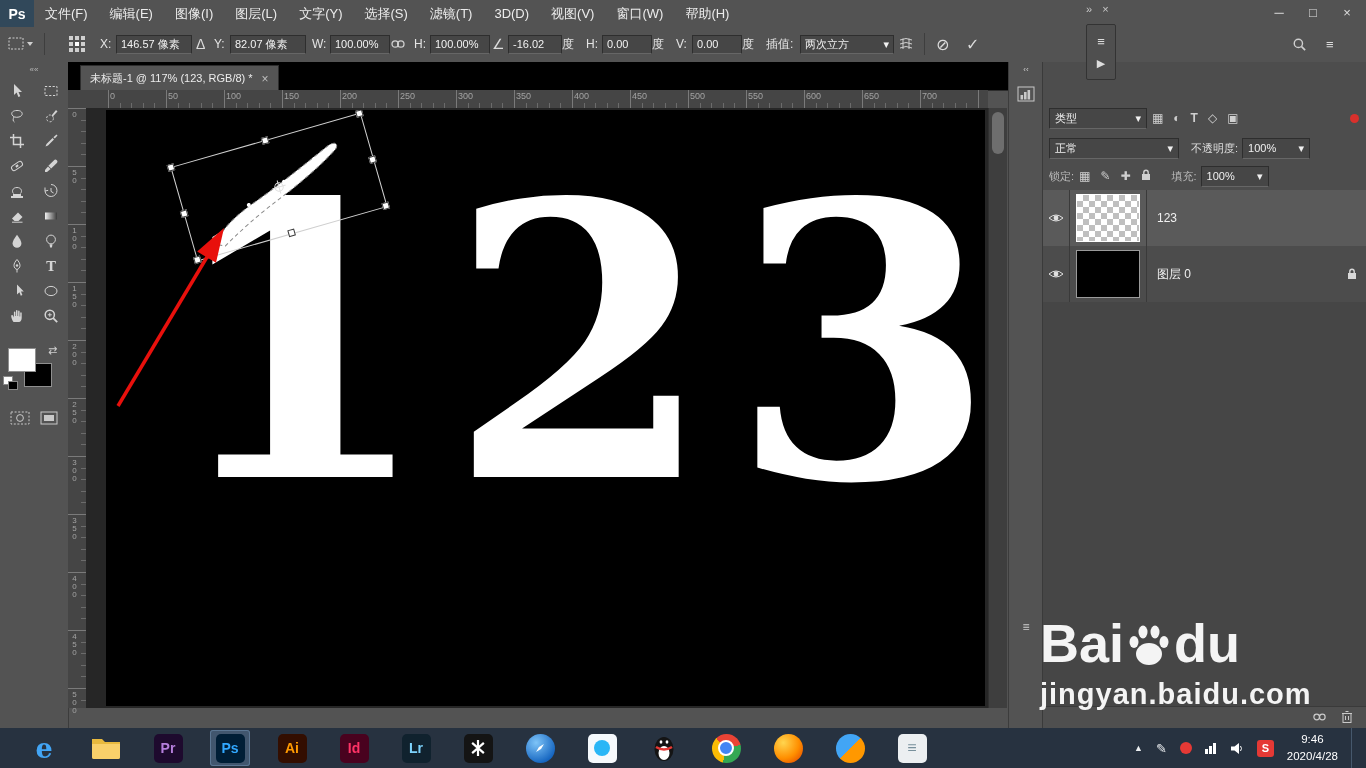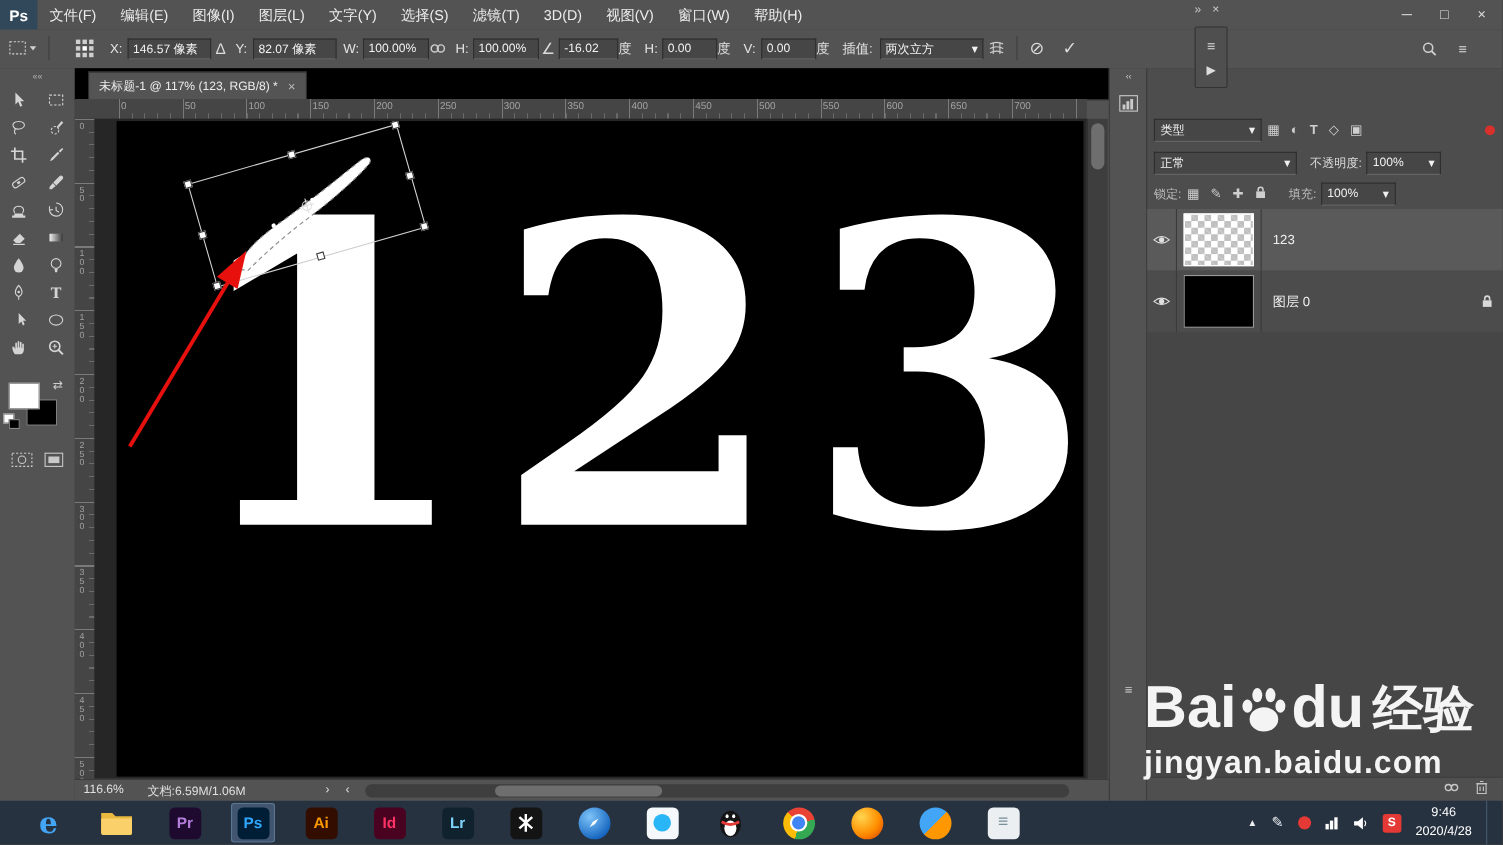--- a/index.html
+++ b/index.html
@@ -444,29 +444,20 @@
       <svg width="879" height="596" viewBox="0 0 879 596" style="position:absolute;left:0;top:0;pointer-events:none;">
         <line x1="12" y1="296" x2="101" y2="147" stroke="#e8100c" stroke-width="3.5"></line>
         <polygon points="118,118 110,152.8 91.2,141.6" fill="#e8100c"></polygon>
       </svg>
     </div>
   </div>
 
   <div class="abs vscroll">
       <div class="vthumb"></div>
     </div>
-  <div class="abs status">
-    <span style="left:8px">116.6%</span>
-    <span style="left:66px">文档:6.59M/1.06M</span>
-    <span style="left:228px">›</span>
-    <span style="left:246px">‹</span>
-    <div class="htrack">
-        <div class="hthumb"></div>
-      </div>
-  </div>
 
   <div class="abs strip">
     <div class="s-ico" style="font-size:8px;line-height:16px;">‹‹</div>
     <div class="s-ico" style="margin-top:8px">
       <svg width="18" height="16" viewBox="0 0 18 16">
           <rect x="1" y="1" width="16" height="14" fill="none" stroke="#c9c9c9"></rect>
           <rect x="3.5" y="9" width="2.6" height="4.5" fill="#c9c9c9"></rect>
           <rect x="7" y="6" width="2.6" height="7.5" fill="#c9c9c9"></rect>
           <rect x="10.5" y="4" width="2.6" height="9.5" fill="#c9c9c9"></rect>
         </svg>
@@ -572,21 +563,20 @@
     <div class="wline1">
       <span class="wbai">Bai</span>
       <svg width="46" height="48" viewBox="0 0 46 48" style="margin:0 2px;">
         <ellipse cx="23" cy="32" rx="13" ry="11" fill="rgba(255,255,255,0.94)"></ellipse>
         <ellipse cx="8" cy="20" rx="4.5" ry="6" fill="rgba(255,255,255,0.94)"></ellipse>
         <ellipse cx="17" cy="10" rx="4.5" ry="6.5" fill="rgba(255,255,255,0.94)"></ellipse>
         <ellipse cx="29" cy="10" rx="4.5" ry="6.5" fill="rgba(255,255,255,0.94)"></ellipse>
         <ellipse cx="38" cy="20" rx="4.5" ry="6" fill="rgba(255,255,255,0.94)"></ellipse>
       </svg>
       <span class="wbai">du</span>
-      <span class="wcn">经验</span>
     </div>
     <div class="wurl">jingyan.baidu.com</div>
   </div>
 
   <div class="abs taskbar">
     <div class="apps">
       <div class="slot">
           <span style="font-size:27px;font-weight:bold;color:#42a5f5;font-family:'DejaVu Serif',serif;">e</span>
         </div>
       <div class="slot">

